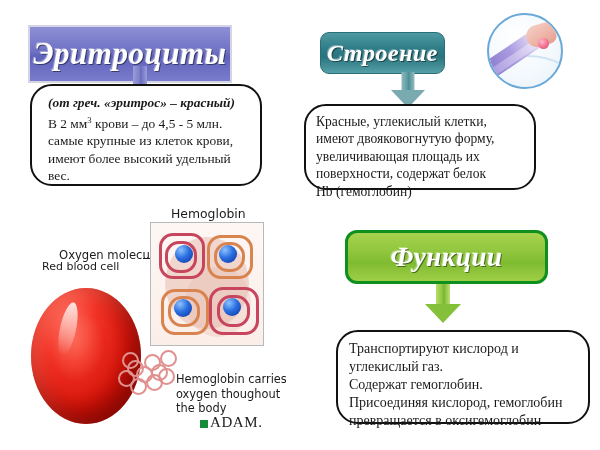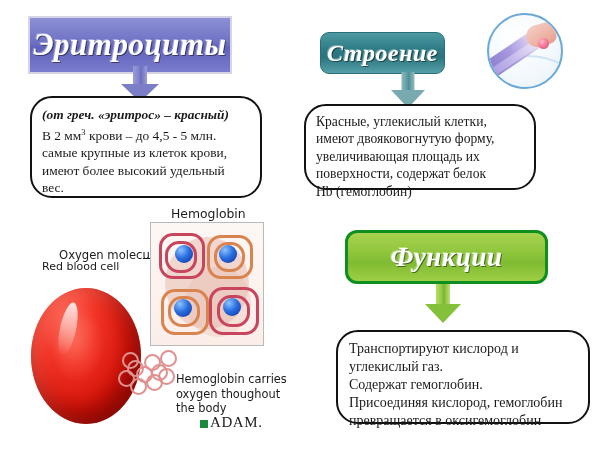--- a/index.html
+++ b/index.html
@@ -18,21 +18,21 @@
     display:flex;align-items:center;justify-content:center;
     color:#ffffff;
     font-style:italic;
     font-weight:700;
     font-family:"Liberation Serif", serif;
     text-shadow:1px 1px 0 rgba(0,0,0,.45), -1px -1px 0 rgba(255,255,255,.35);
     letter-spacing:.5px;
     box-sizing:border-box;
   }
   .banner-purple{
-    left:28px;top:16px;width:204px;height:58px;
+    left:28px;top:25px;width:204px;height:58px;
     background:linear-gradient(180deg,#8d8fd6 0%,#6f72c4 45%,#5f62bb 55%,#7a7ccc 100%);
     border:2px solid #d4d4e4;
     font-size:31px;
   }
   .banner-teal{
     left:320px;top:32px;width:125px;height:42px;
     background:linear-gradient(180deg,#4e9aa2 0%,#2e7c86 40%,#2a747e 60%,#55a0a8 100%);
     border:1px solid #2a6f78;
     border-radius:9px;
     font-size:24px;
@@ -71,21 +71,21 @@
     border:2px solid #111111;
     border-radius:22px;
     background:#ffffff;
     box-sizing:border-box;
     font-family:"Liberation Serif", serif;
     color:#1a1a1a;
     overflow:visible;
   }
   .callout .line{display:block;white-space:nowrap;}
 
-  .callout-1{left:30px;top:96px;width:232px;height:102px;padding:8px 0 0 10px;font-size:13.4px;line-height:17.5px;}
+  .callout-1{left:30px;top:84px;width:232px;height:102px;padding:8px 0 0 16px;font-size:13.4px;line-height:17.5px;}
   .callout-1 .ital{font-style:italic;font-weight:600;}
   .callout-2{left:304px;top:104px;width:232px;height:86px;padding:7px 0 0 10px;font-size:13.6px;line-height:17.4px;}
   .callout-3{left:336px;top:330px;width:254px;height:94px;padding:8px 0 0 11px;font-size:14px;line-height:18px;}
   sup{font-size:.65em;vertical-align:super;}
 
   
   .circ-icon{
     position:absolute;left:487px;top:13px;width:72px;height:72px;
     border-radius:50%;
     border:2px solid #6aa8d8;

